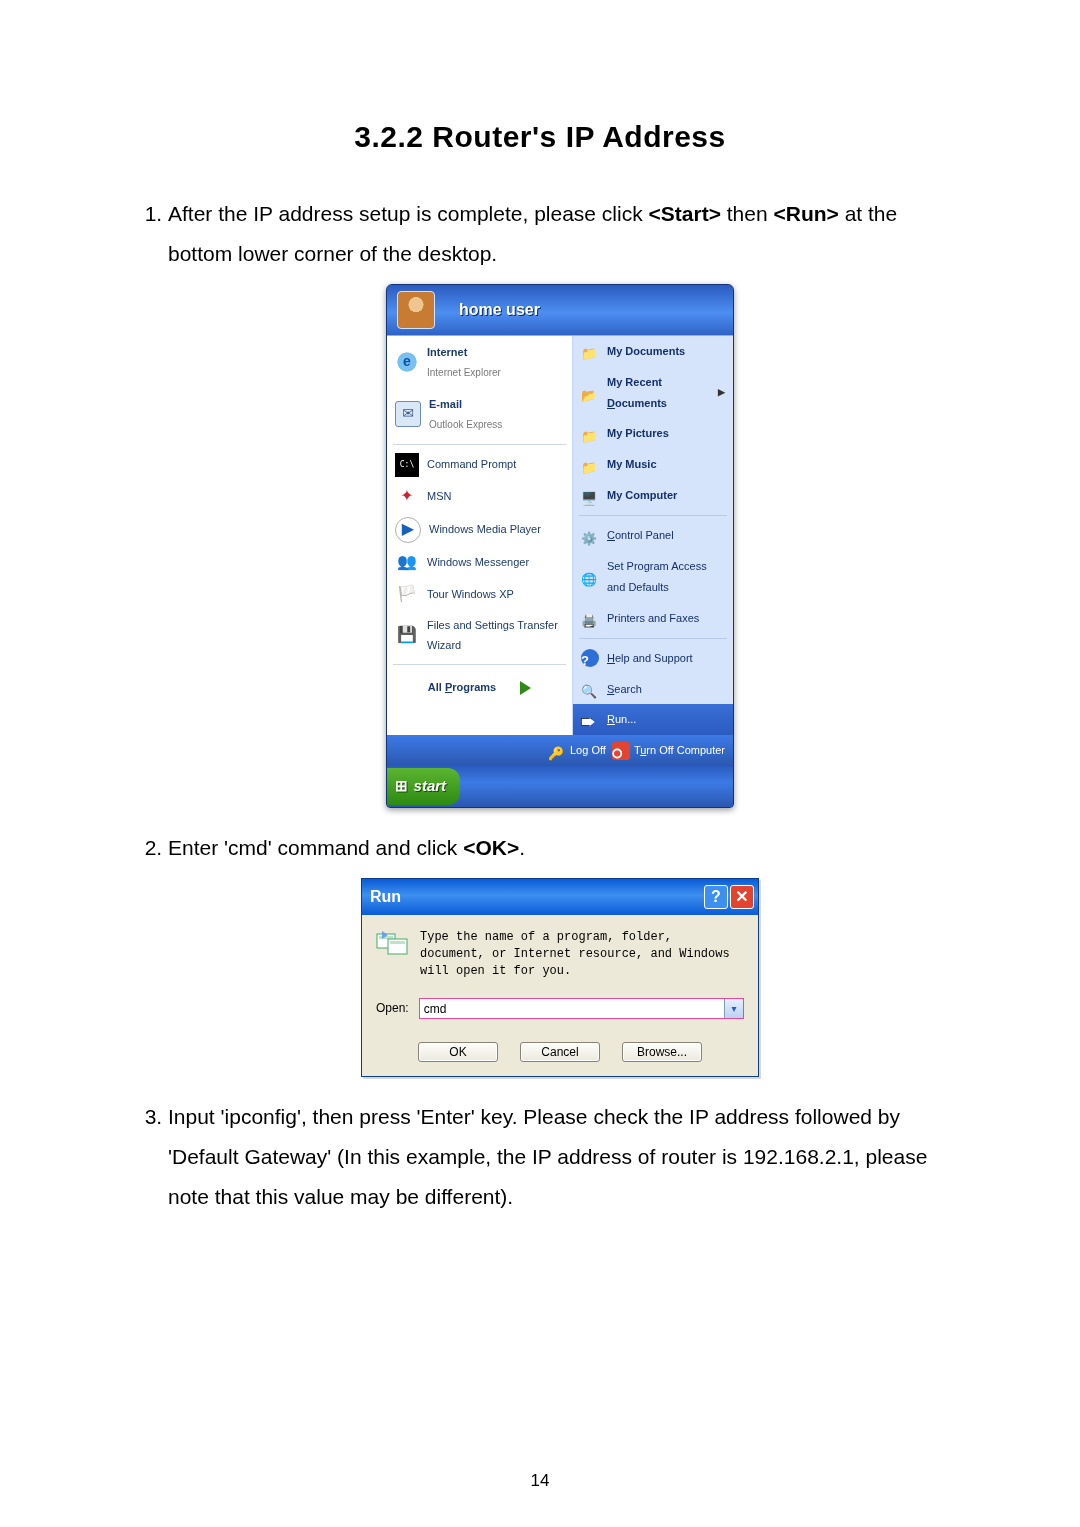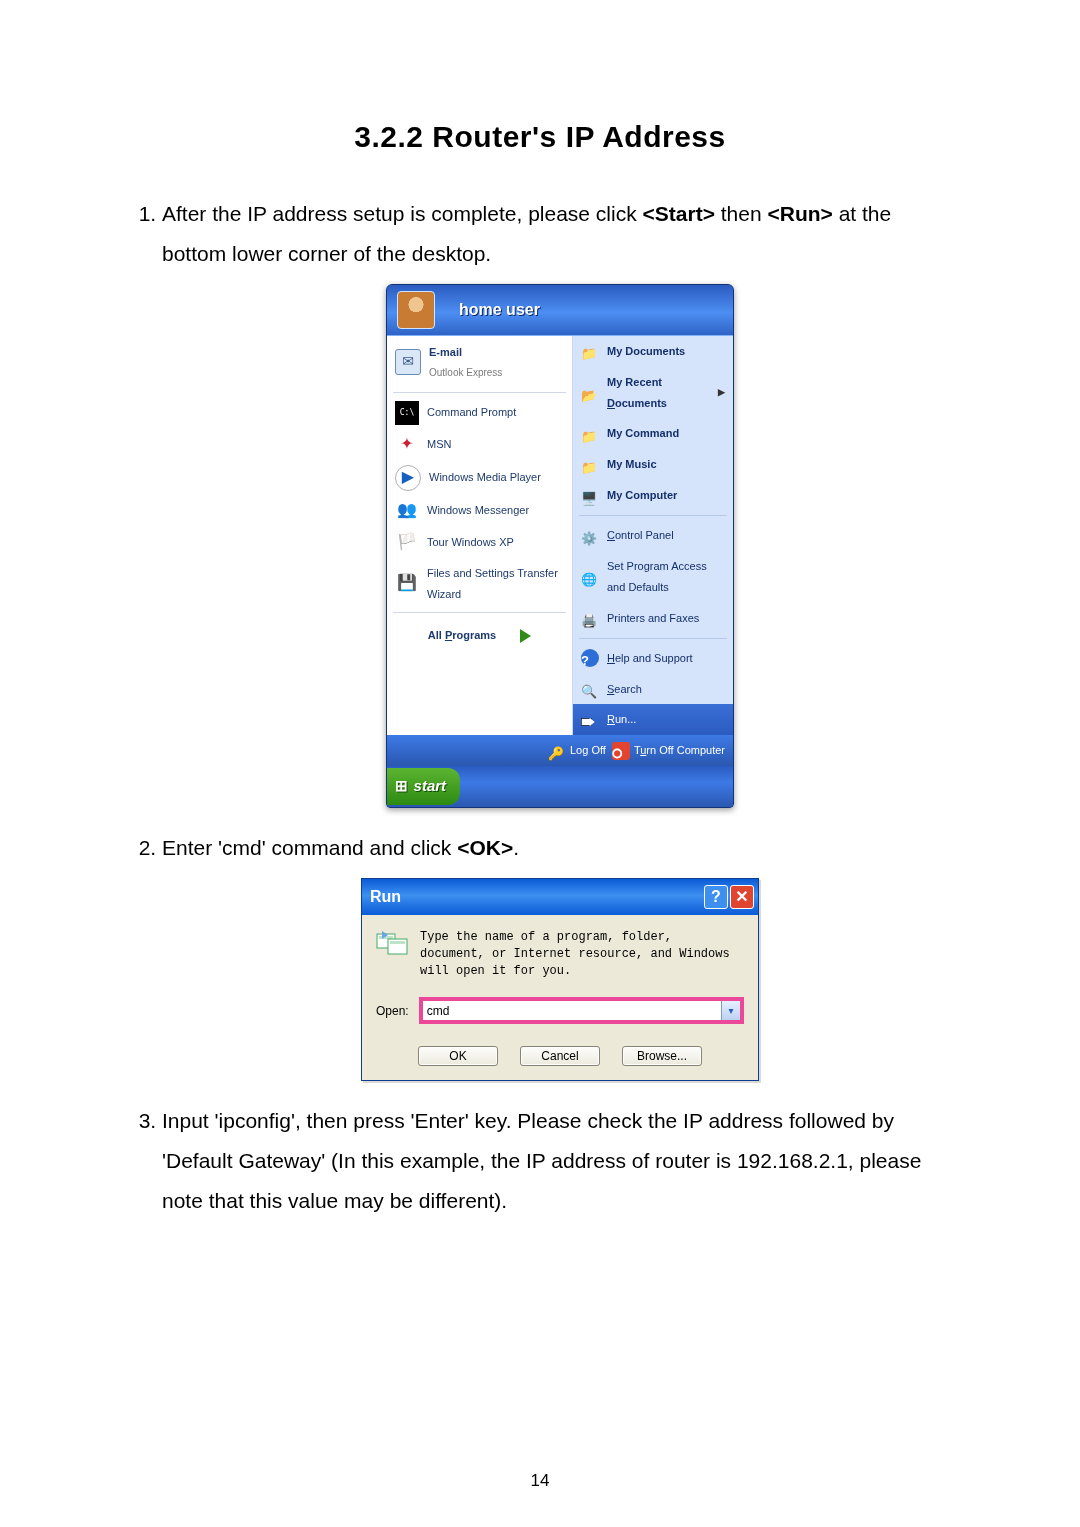--- a/index.html
+++ b/index.html
@@ -20,21 +20,21 @@
   h2.section-title {
     font-size: 30px;
     font-weight: bold;
     text-align: center;
     letter-spacing: 0.5px;
     margin: 0 0 40px 0;
   }
   ol.steps {
     list-style: decimal;
     padding-left: 40px;
-    margin: 8px;
+    margin: 14px;
     font-size: 21px;
     line-height: 1.9;
   }
   ol.steps > li {
     margin-bottom: 20px;
   }
   .figure-wrap {
     display: flex;
     justify-content: center;
     margin: 10px 0 6px 0;
@@ -202,21 +202,21 @@
   .run-icon {
     width:32px;height:26px;flex:0 0 32px;
     position:relative;
   }
   .run-desc { font-size:12px; color:#000; line-height:1.4;font-family:Liberation Mono, monospace; }
   .run-openrow { display:flex; align-items:center; gap:10px; margin-top:18px; }
   .run-openrow label { font-size:12px; }
   .run-input-wrap {
     flex:1;
     display:flex;
-    border:4px solid #ec4899;
+    border:1px solid #ec4899;
     background:#15803d;
   }
   .run-input {
     flex:1;
     border:none;
     padding:2px 4px;
     font-family: Tahoma, Arial, sans-serif;
     font-size:12px;
     outline:none;
     background:#fff;
@@ -266,20 +266,27 @@
 
       <div class="figure-wrap">
         <div class="startmenu">
           <div class="sm-header">
             <span class="sm-avatar"></span>
             <span>home user</span>
           </div>
           <div class="sm-body">
             <div class="sm-left">
               <div class="sm-item pinned">
+                <span class="ic ic-ie"></span>
+                <span>
+                  <div class="title">Internet</div>
+                  <div class="sub">Internet Explorer</div>
+                </span>
+              </div>
+              <div class="sm-item pinned">
                 <span class="ic ic-mail"></span>
                 <span>
                   <div class="title">E-mail</div>
                   <div class="sub">Outlook Express</div>
                 </span>
               </div>
               <div class="sm-sep"></div>
 
               <div class="sm-item">
                 <span class="ic ic-cmd">C:\</span>
@@ -318,21 +325,21 @@
                 <span class="ic-sm ic-folder">📁</span>
                 <span class="rlabel">My Documents</span>
               </div>
               <div class="sm-item">
                 <span class="ic-sm ic-folder">📂</span>
                 <span class="rlabel">My Recent <span class="u">D</span>ocuments</span>
                 <span class="arrow-right">▶</span>
               </div>
               <div class="sm-item">
                 <span class="ic-sm ic-folder">📁</span>
-                <span class="rlabel">My Command</span>
+                <span class="rlabel">My Pictures</span>
               </div>
               <div class="sm-item">
                 <span class="ic-sm ic-folder">📁</span>
                 <span class="rlabel">My Music</span>
               </div>
               <div class="sm-item">
                 <span class="ic-sm ic-monitor">🖥️</span>
                 <span class="rlabel">My Computer</span>
               </div>
               <div class="sm-sep"></div>

